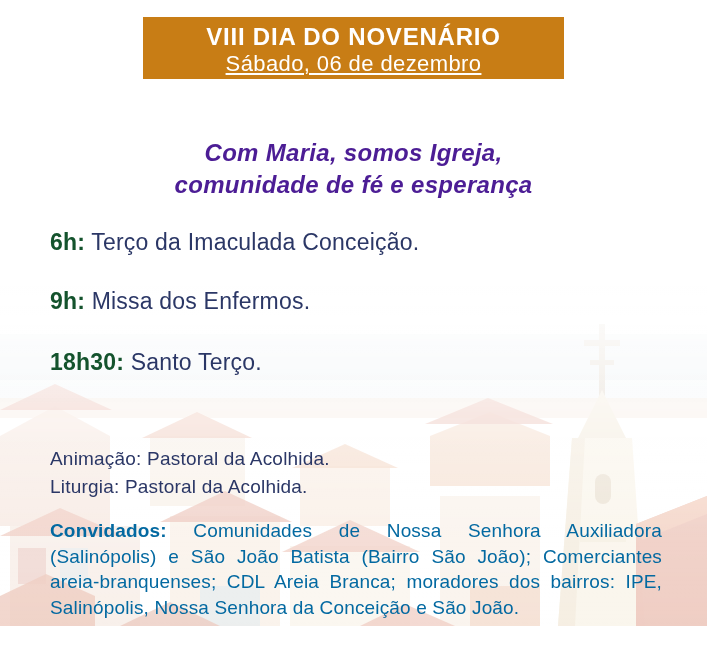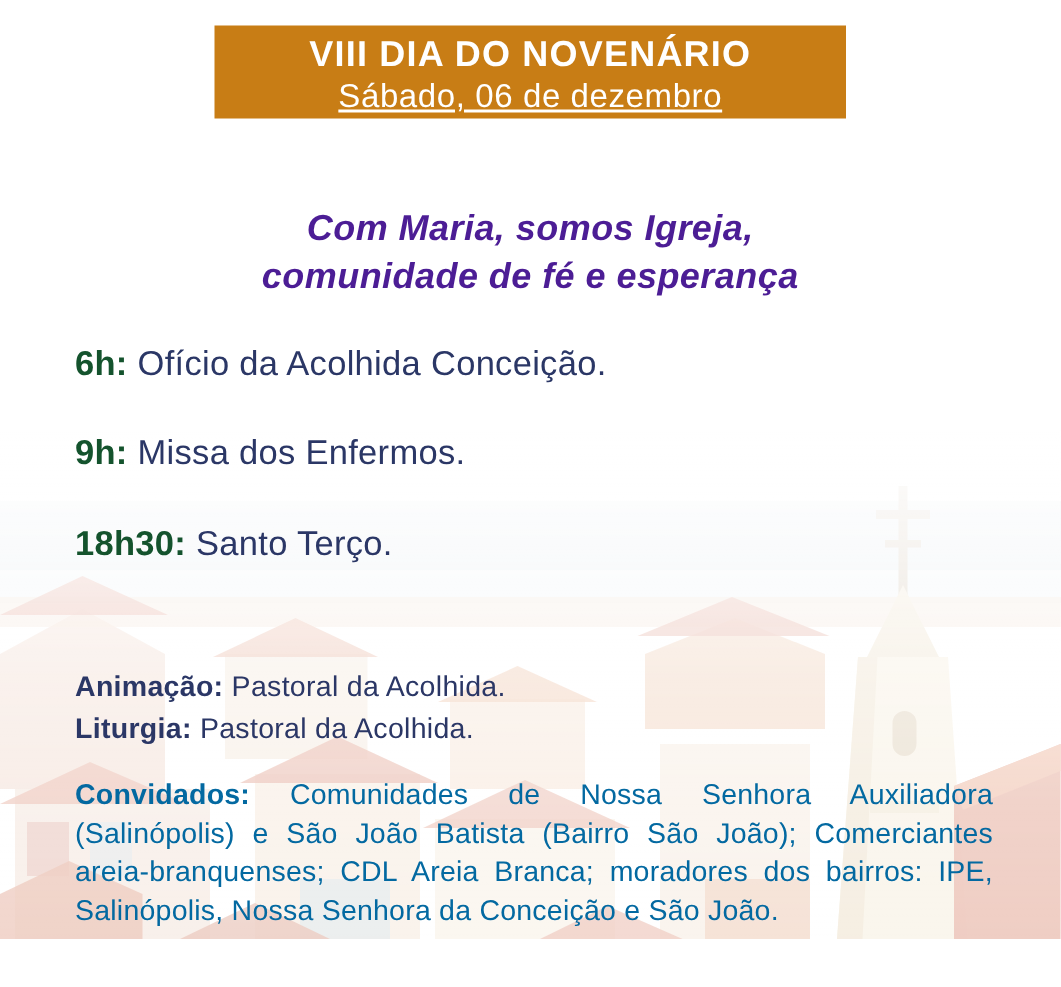--- a/index.html
+++ b/index.html
@@ -97,21 +97,21 @@
 
   
   .detail {
     position: absolute;
     left: 50px;
     font-size: 19px;
     color: #2B3766;
     letter-spacing: 0.2px;
     white-space: nowrap;
   }
-  .detail .label { font-weight: 700; }
+  .detail .label { font-weight: 400; }
   #detail-0 { top: 448px; }
   #detail-1 { top: 476px; }
 
   .paragraph {
     position: absolute;
     left: 50px;
     top: 518px;
     width: 612px;
     font-size: 19px;
     line-height: 25.5px;
@@ -180,21 +180,21 @@
     <div class="banner">
       <div class="banner-title">VIII DIA DO NOVENÁRIO</div>
       <div class="banner-subtitle">Sábado, 06 de dezembro</div>
     </div>
 
     <div class="quote">
       <div>Com Maria, somos Igreja,</div>
       <div>comunidade de fé e esperança</div>
     </div>
 
-    <p class="sched" id="sched-0"><span class="time">6h:</span><span> Ofício da Acolhida Conceição.</span></p>
+    <p class="sched" id="sched-0"><span class="time">6h:</span><span> Terço da Imaculada Conceição.</span></p>
 
     <p class="sched" id="sched-1"><span class="time">9h:</span><span> Missa dos Enfermos.</span></p>
 
     <p class="sched" id="sched-2"><span class="time">18h30:</span><span> Santo Terço.</span></p>
 
 
     <p class="detail" id="detail-0"><span class="label">Animação:</span><span> Pastoral da Acolhida.</span></p>
 
     <p class="detail" id="detail-1"><span class="label">Liturgia:</span><span> Pastoral da Acolhida.</span></p>
 

